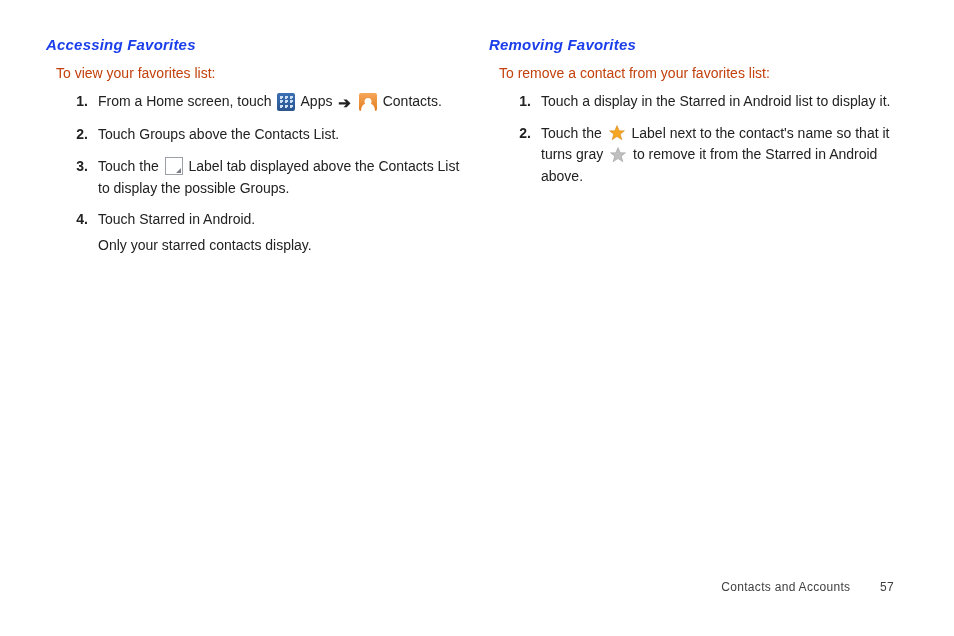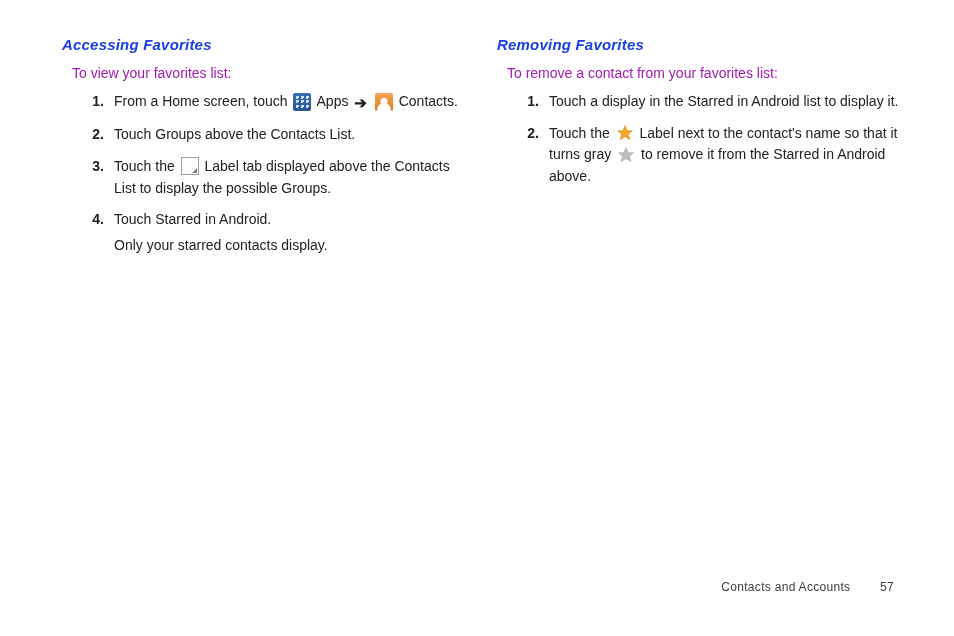--- a/index.html
+++ b/index.html
@@ -1,38 +1,38 @@
 <!DOCTYPE html>
 <html><head>
 <meta charset="utf-8">
 <style>
   * { margin: 0; padding: 0; box-sizing: border-box; }
   html, body { width: 954px; height: 636px; background: #fff; font-family: Arial, Helvetica, sans-serif; color: #222; }
   .page {
     display: flex;
-    padding: 36px 46px 0 62px;
+    padding: 36px 46px 0 46px;
     gap: 24px;
     height: 560px;
     justify-content: center;
   }
   .col { flex: 1; }
   .section-title {
     color: #1a3eea;
     font-style: italic;
     font-weight: bold;
     font-size: 15px;
     margin-bottom: 12px;
     letter-spacing: 0.2px;
   }
   .intro {
     font-size: 14px;
     margin-bottom: 10px;
     margin-left: 10px;
     font-stretch: condensed;
-    color: #a21caf;
+    color: #c2410c;
   }
   ol.steps {
     list-style: none;
     margin-left: 26px;
   }
   ol.steps > li {
     display: flex;
     font-size: 14px;
     line-height: 1.55;
     margin-bottom: 10px;

